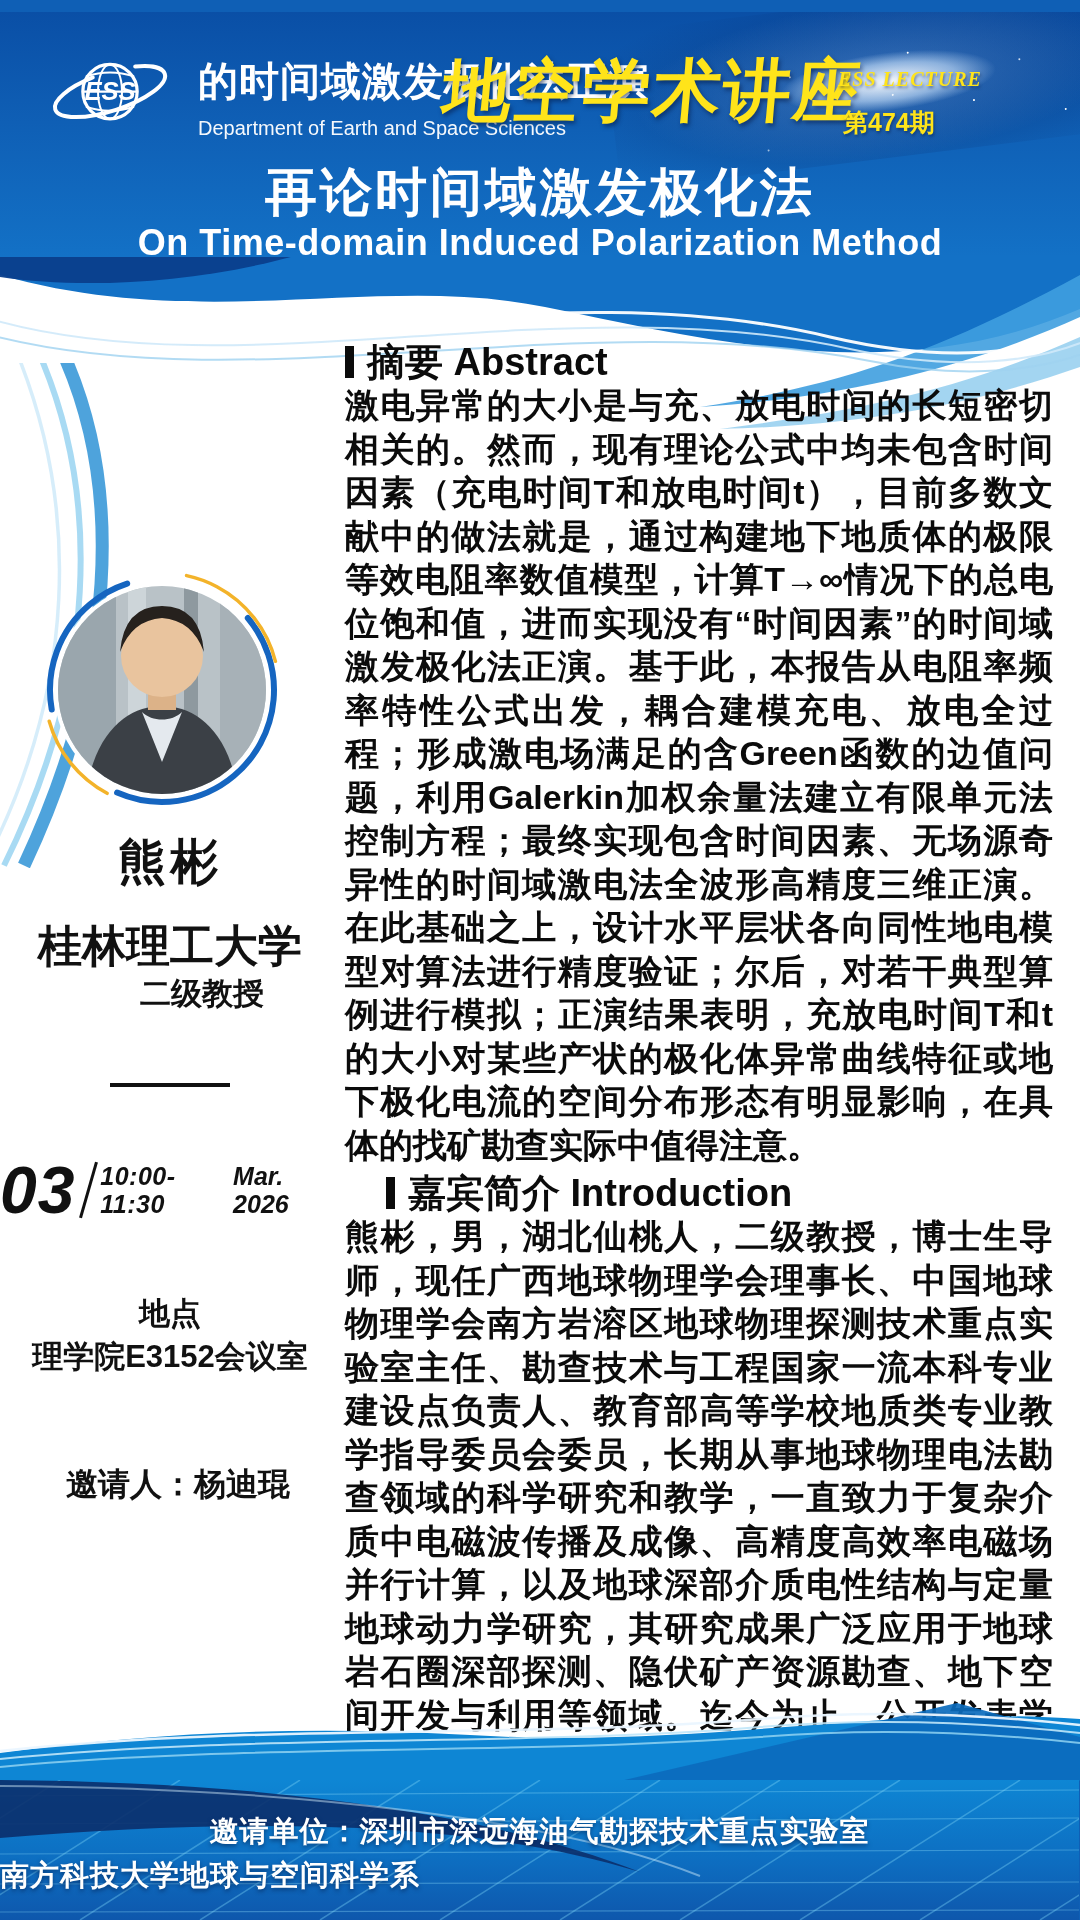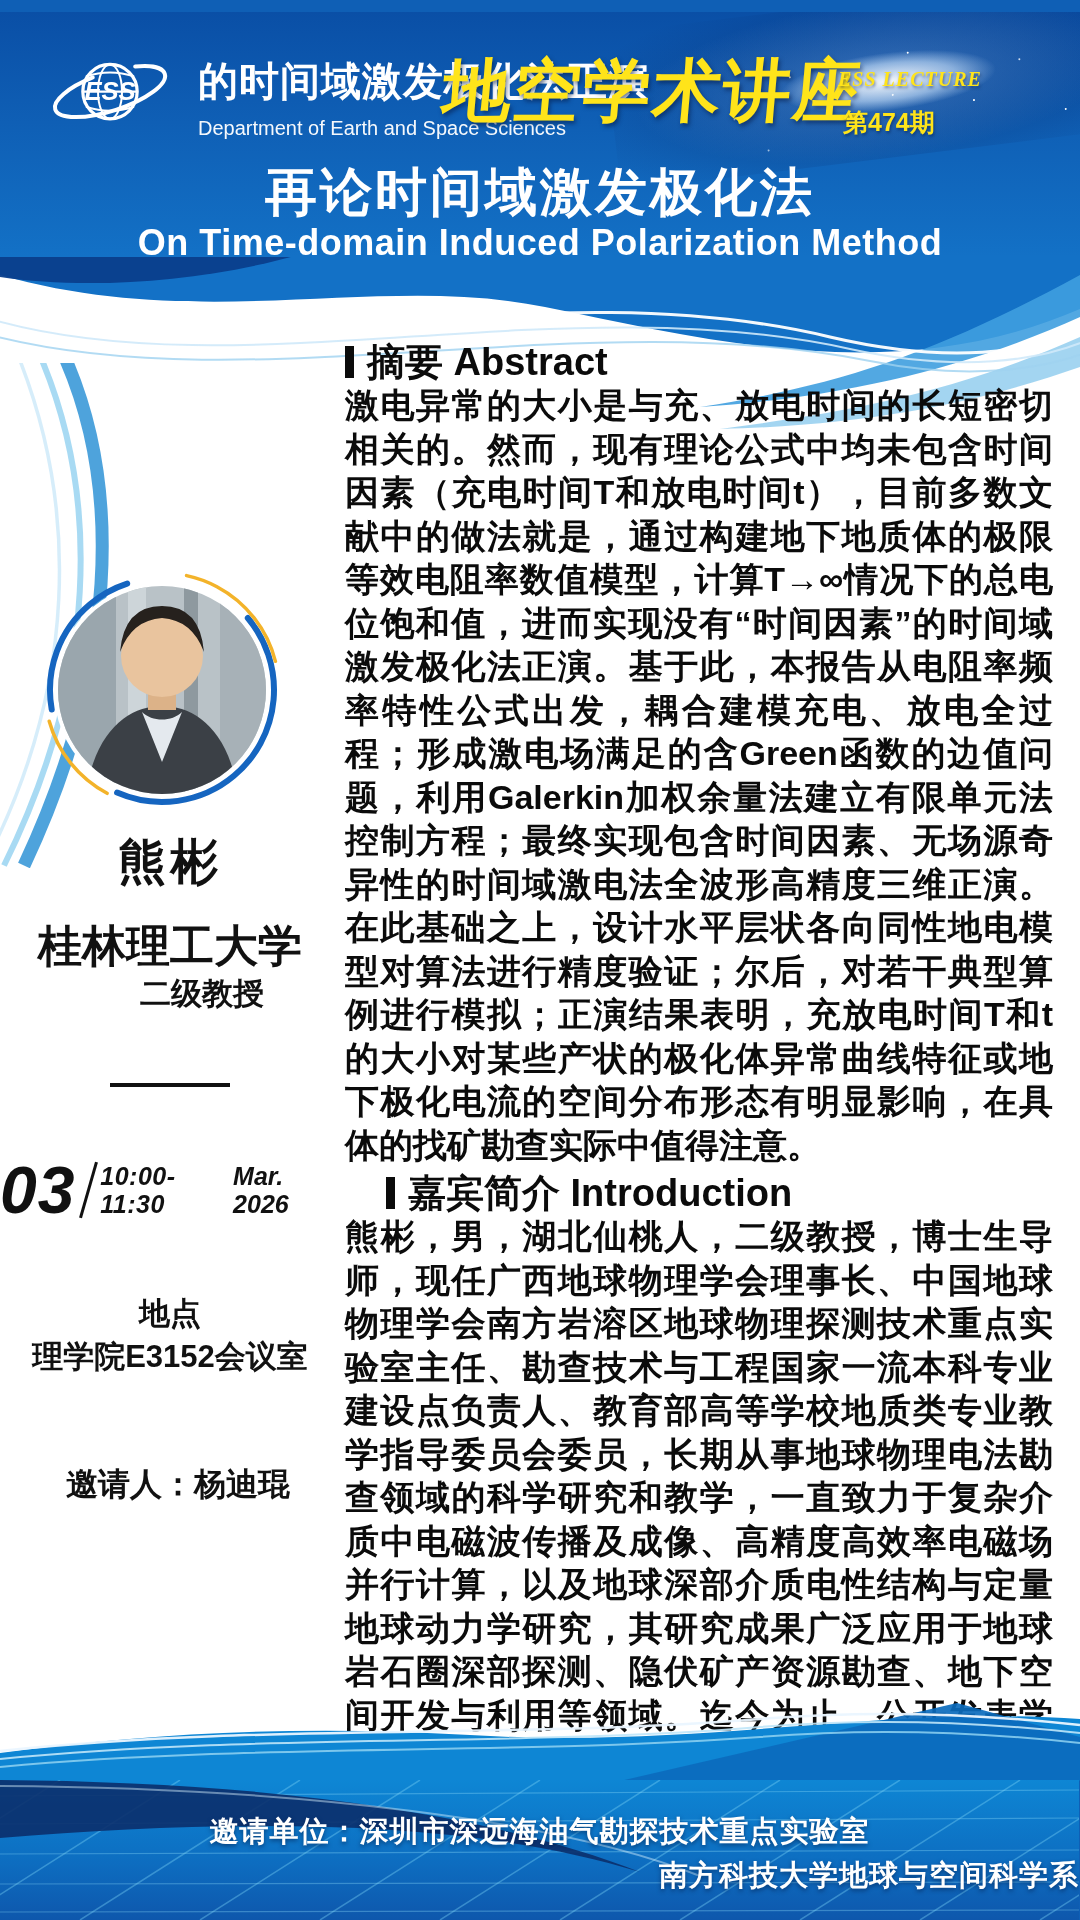--- a/index.html
+++ b/index.html
@@ -126,21 +126,21 @@
     overflow:hidden; z-index:3;
   }
   .footer-grid { position:absolute; left:0; top:0; width:1080px; height:140px; }
   .footer-text { position:absolute; left:0; top:0; width:100%; height:100%; padding-left:40px; }
   .footer-line1 {
     position:absolute; left:0; top:32px; width:100%; text-align:center;
     color:#fff; font-size:29px; font-weight:700; letter-spacing:1px;
     text-shadow:0 2px 4px rgba(0,20,60,.55);
   }
   .footer-line2 {
-    position:absolute; left:0; top:76px; width:100%; text-align:right;
+    position:absolute; left:0; top:76px; width:100%; text-align:left;
     color:#fff; font-size:29px; font-weight:700; letter-spacing:1px;
     text-shadow:0 2px 4px rgba(0,20,60,.55);
   }
 </style>
 </head>
 <body>
 
 <div class="poster">
 
   <header class="top-blue">

